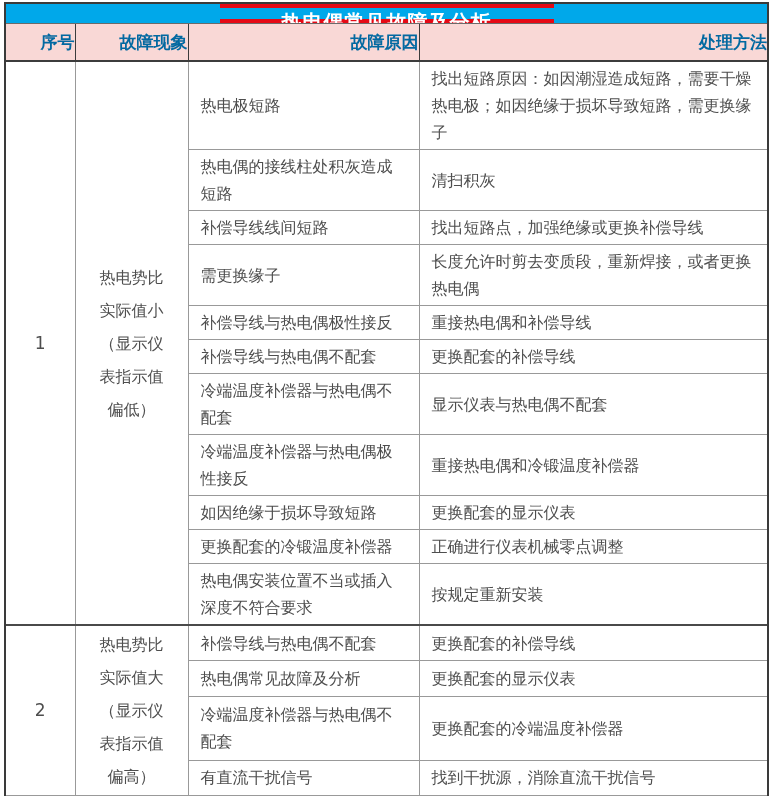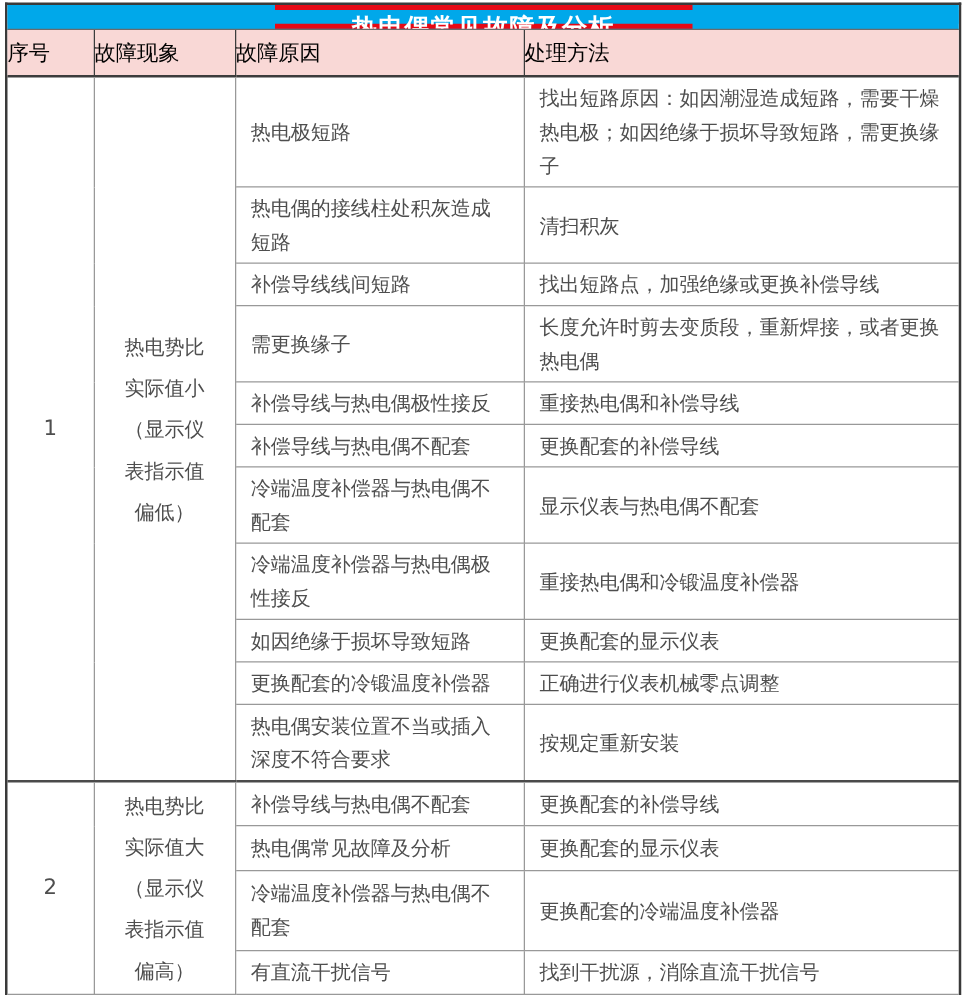--- a/index.html
+++ b/index.html
@@ -70,23 +70,23 @@
   col.c-cause{width:231px;}
   col.c-remedy{width:auto;}
 
   th{
     background:var(--header-pink);
     border:1.5px solid #3c3c3c;
     border-top:none;
     border-bottom:2px solid #3c3c3c;
     height:37px;
     font-size:17px;
-    font-weight:normal;
-    color:#000000;
-    text-align:left;
+    font-weight:bold;
+    color:#0369a1;
+    text-align:right;
   }
   th:first-child{border-left:none;}
   th:last-child{border-right:none;}
 
   td{
     border:1px solid var(--grid-gray);
     color:var(--text-gray);
     font-size:16px;
     line-height:27px;
     vertical-align:middle;

